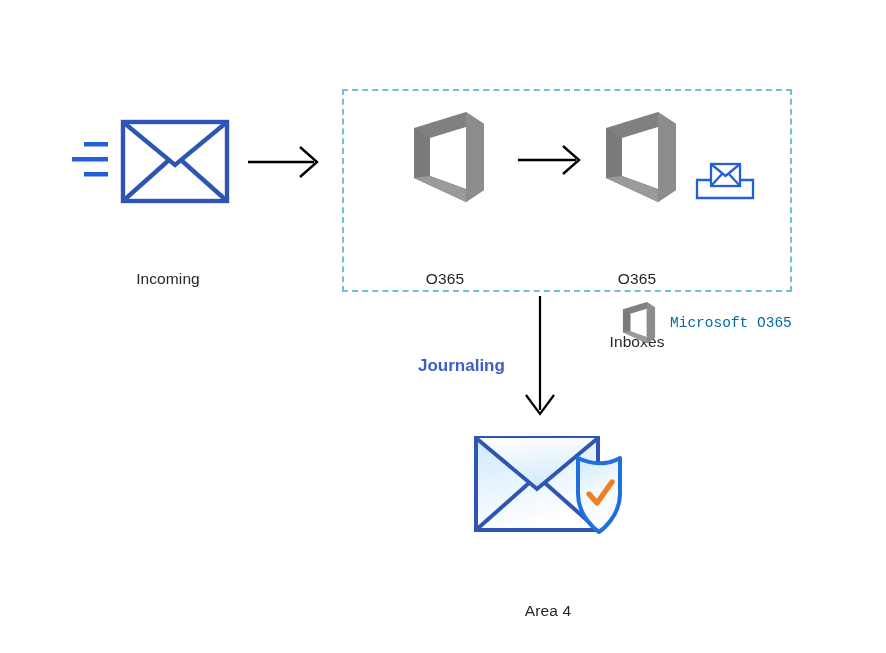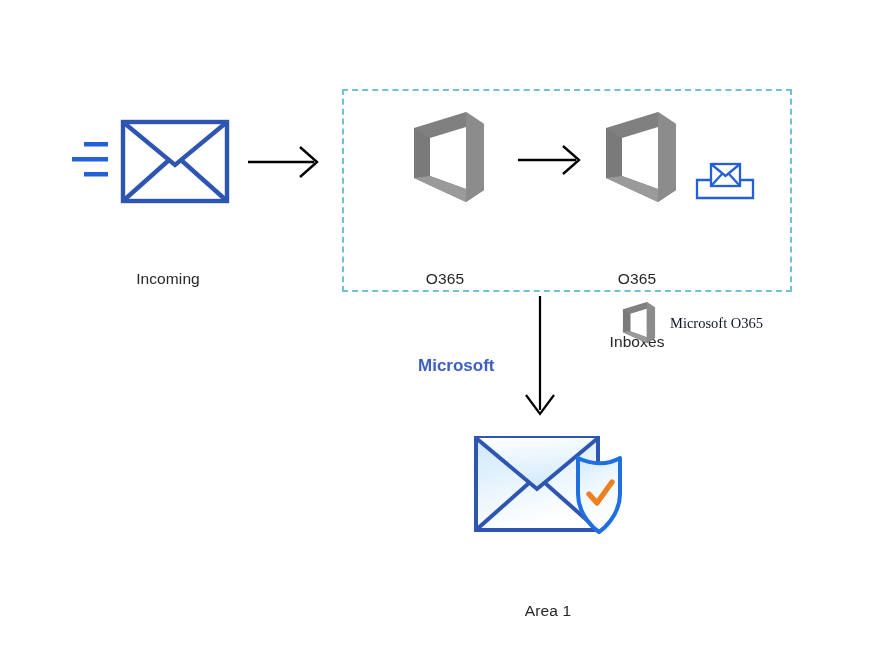--- a/index.html
+++ b/index.html
@@ -28,24 +28,24 @@
     font-size: 15.5px;
     line-height: 21px;
     font-family: "Liberation Sans", sans-serif;
     white-space: pre;
     letter-spacing: 0.1px;
   }
   .label .line { display: block; }
 
   .legend-text {
     position: absolute;
-    color: #0f172a;
+    color: #0369a1;
     font-size: 14.5px;
     line-height: 18px;
-    font-family: Liberation Serif, serif;
+    font-family: Liberation Mono, monospace;
     white-space: nowrap;
   }
 
   .journaling-text {
     position: absolute;
     color: #3b5fc4;
     font-size: 17px;
     font-weight: bold;
     line-height: 20px;
     font-family: "Liberation Sans", sans-serif;
@@ -156,21 +156,21 @@
       <path d="M 8 18 L 60 2 L 78 14 L 78 80 L 60 92 L 8 68 Z" fill="#808080"></path>
       <path d="M 24 28 L 60 17 L 60 79 L 24 66 Z" fill="#ffffff"></path>
       <path d="M 8 18 L 24 28 L 24 66 L 8 68 Z" fill="#7a7a7a"></path>
       <path d="M 60 2 L 78 14 L 78 80 L 60 92 Z" fill="#8c8c8c"></path>
       <path d="M 8 68 L 24 66 L 60 79 L 60 92 Z" fill="#9a9a9a"></path>
     </svg>
   </div>
 
   <div class="legend-text" style="left:670px; top:314px;">Microsoft O365</div>
 
-  <div class="journaling-text" style="left:418px; top:356px;">Microsoft</div>
+  <div class="journaling-text" style="left:418px; top:356px;">Journaling</div>
 
   <div class="svg-holder" style="left:518px; top:296px;">
     <svg width="44" height="124" viewBox="0 0 44 124">
       <line x1="22" y1="0" x2="22" y2="114" stroke="#000000" stroke-width="2.2"></line>
       <polyline points="8,99 22,118 36,99" fill="none" stroke="#000000" stroke-width="2.2" stroke-linecap="butt" stroke-linejoin="miter"></polyline>
     </svg>
   </div>
 
   <div class="svg-holder" style="left:468px; top:432px;">
     <svg width="170" height="118" viewBox="0 0 170 118">
@@ -205,17 +205,17 @@
                  L 152 62
                  C 152 84 134 98 131 100
                  C 128 98 110 84 110 62
                  Z" fill="url(#shieldGrad)" stroke="#1f6fe0" stroke-width="4" stroke-linejoin="round"></path>
         <path d="M 121 62 L 129 71 L 144 50" fill="none" stroke="#ef8022" stroke-width="5.4" stroke-linecap="round" stroke-linejoin="round"></path>
       </g>
     </svg>
   </div>
 
   <div class="label" style="left:463px; top:558px; width:170px;">
-    <span class="line">Area 1</span>
+    <span class="line">Area 4</span>
     
   </div>
 
 </div>
 
 </body></html>

